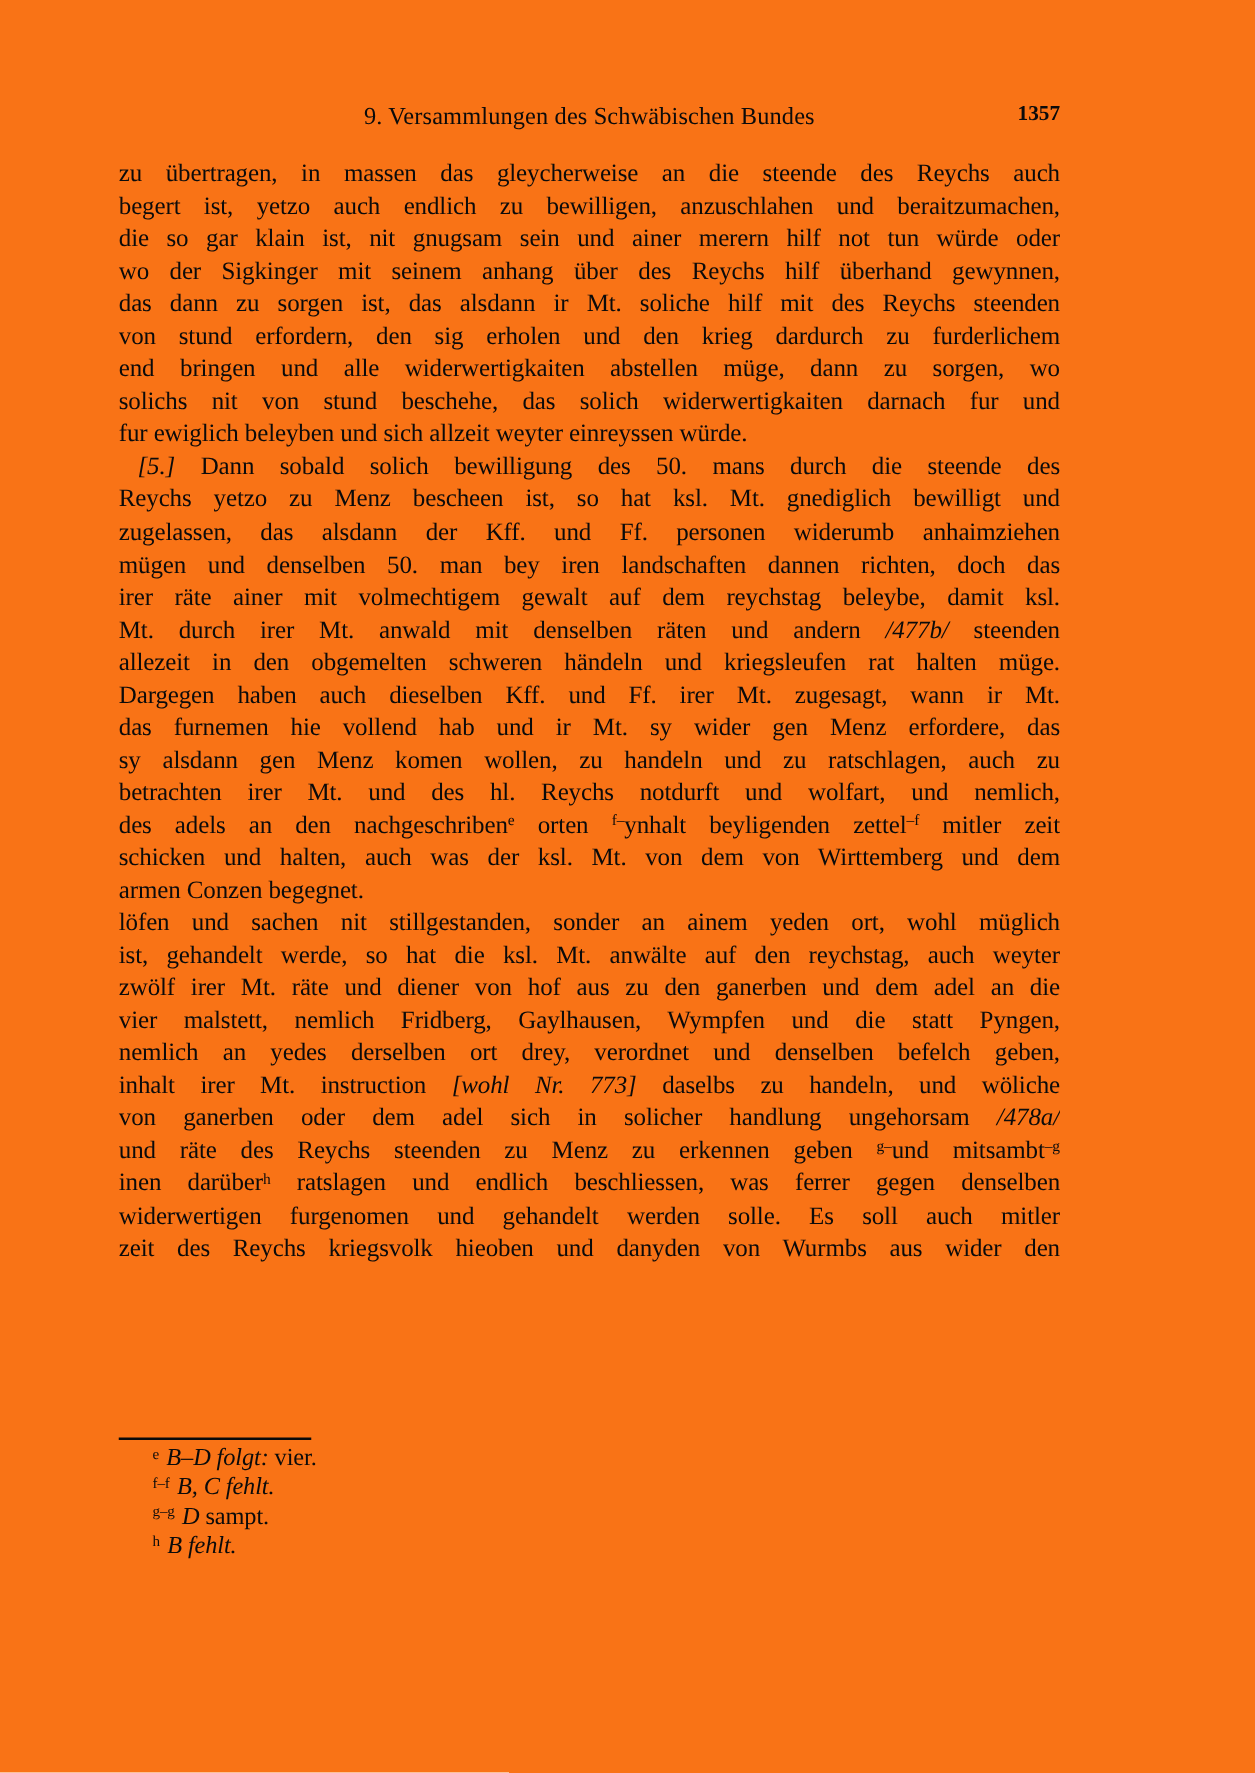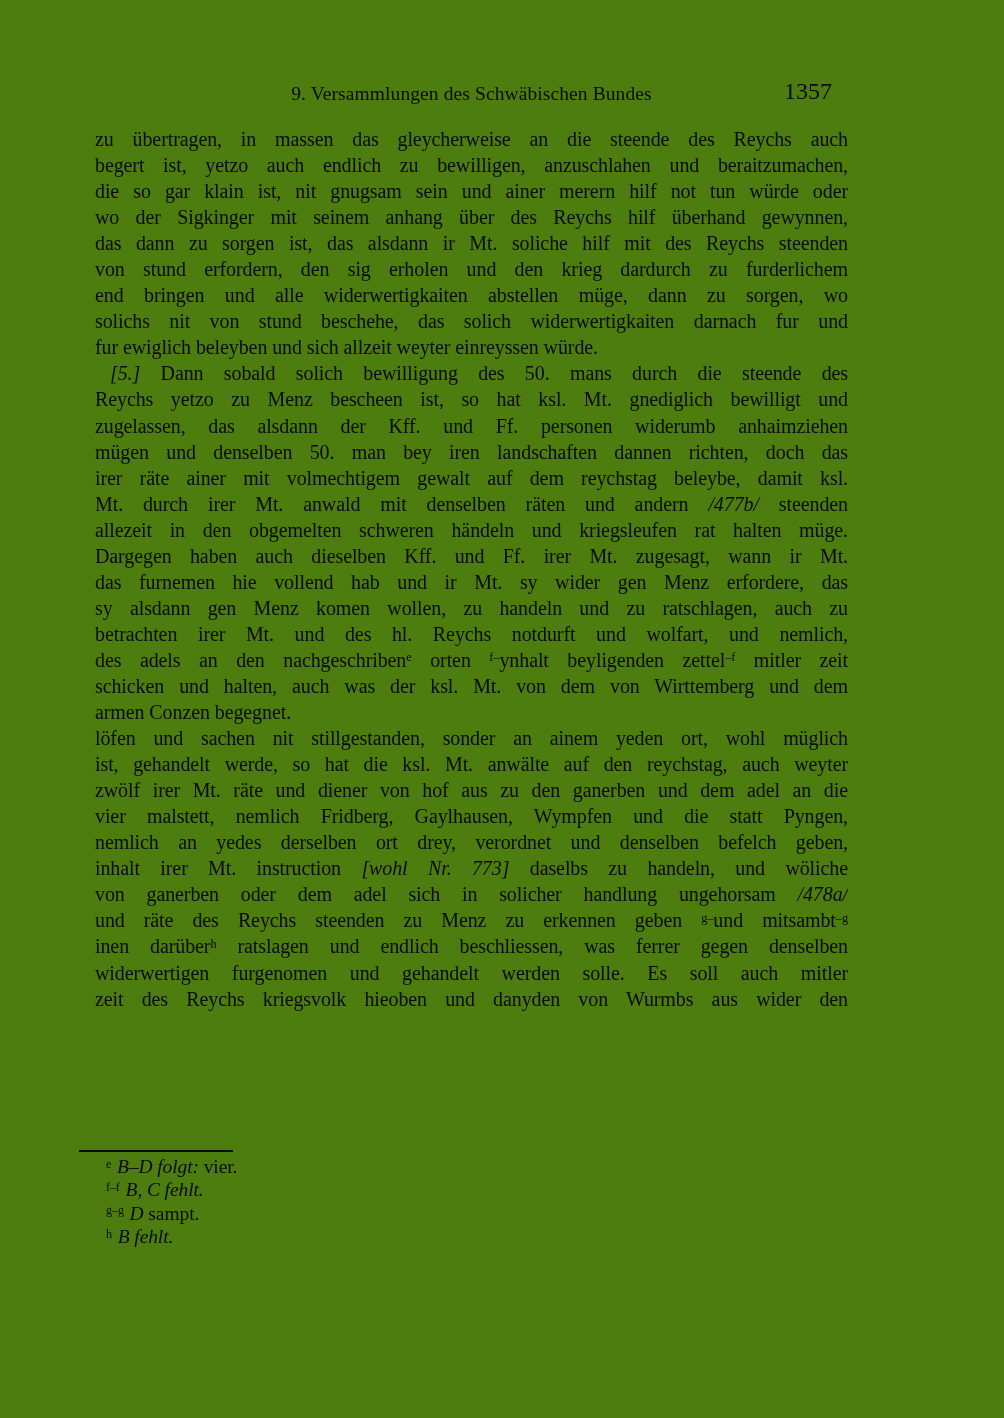--- a/index.html
+++ b/index.html
@@ -1,20 +1,20 @@
 <!DOCTYPE html>
 <html><head>
 <meta charset="utf-8">
 <style>
   html, body { margin: 0; padding: 0; background: #ffffff; }
   .page {
     position: relative;
     width: 1004px;
     height: 1418px;
-    background: #4d7c0f;
+    background: #f97316;
     color: #0b0b0b;
     font-family: "Liberation Serif", "DejaVu Serif", serif;
     overflow: hidden;
   }
   .page-header {
     position: absolute;
     top: 82px;
     left: 95px;
     width: 753px;
     height: 26px;
@@ -22,24 +22,25 @@
   .header-title {
     position: absolute;
     left: 0; right: 0;
     text-align: center;
     font-size: 19.5px;
     line-height: 24px;
     letter-spacing: 0.1px;
   }
   .header-page-number {
     position: absolute;
-    right: 16px;
+    right: 0;
     top: -4px;
-    font-size: 24px;
+    font-size: 17px;
     line-height: 26px;
+    font-weight: bold;
   }
   .body-text {
     position: absolute;
     top: 126px;
     left: 95px;
     width: 753px;
     font-size: 20px;
     line-height: 26.05px;
     letter-spacing: -0.1px;
   }
@@ -58,21 +59,21 @@
   sup {
     font-size: 0.62em;
     line-height: 0;
     vertical-align: baseline;
     position: relative;
     top: -0.45em;
   }
   .footnotes {
     position: absolute;
     top: 1150px;
-    left: 79px;
+    left: 95px;
     width: 753px;
   }
   .fn-rule {
     width: 154px;
     height: 0;
     border-top: 2px solid #0b0b0b;
     margin: 0 0 3px 0;
   }
   .fn-line {
     padding-left: 27px;

